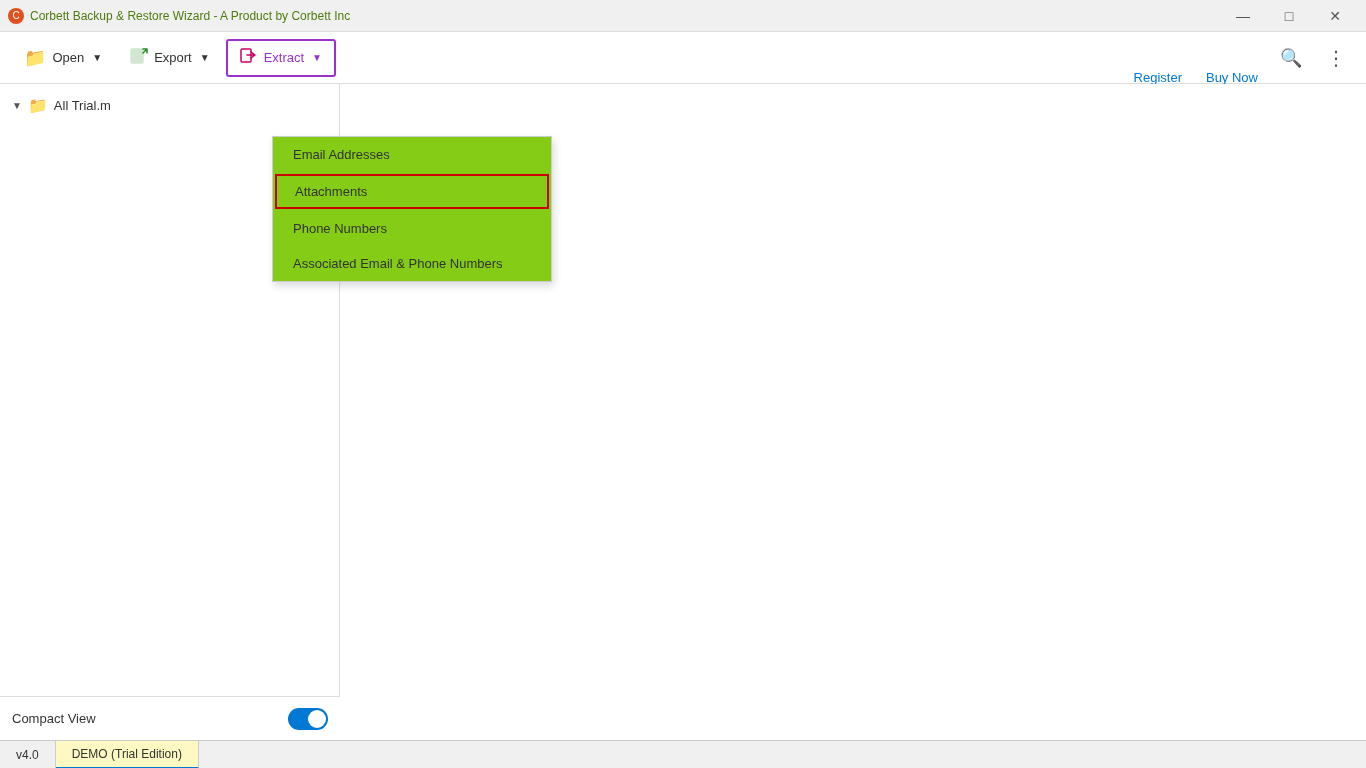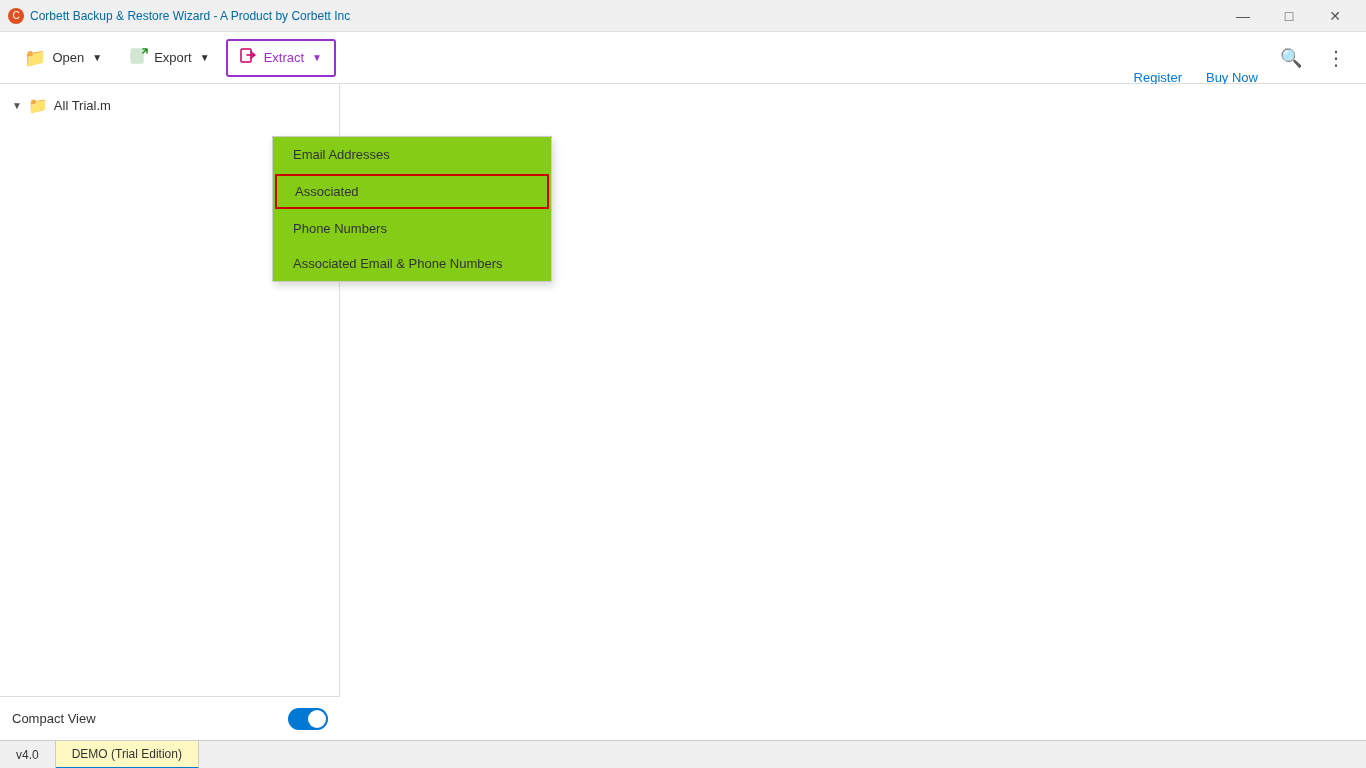--- a/index.html
+++ b/index.html
@@ -31,21 +31,21 @@
       background: #e05020;
       border-radius: 50%;
       display: flex;
       align-items: center;
       justify-content: center;
       font-size: 9px;
       color: white;
     }
     .title-bar-text {
       font-size: 12px;
-      color: #0369a1;
+      color: #4d7c0f;
       flex: 1;
     }
     .title-bar-controls {
       display: flex;
       gap: 0;
     }
     .title-bar-btn {
       width: 46px;
       height: 32px;
       border: none;
@@ -305,21 +305,21 @@
   </div>
 
   <div class="content-area">
   </div>
 
   <div class="dropdown-menu">
     <div class="dropdown-item">
       <span>Email Addresses</span>
     </div>
     <div class="dropdown-item highlighted">
-      <span>Associated</span>
+      <span>Attachments</span>
     </div>
     <div class="dropdown-item">
       <span>Phone Numbers</span>
     </div>
     <div class="dropdown-item">
       <span>Associated Email &amp; Phone Numbers</span>
     </div>
   </div>
 
 </div>

